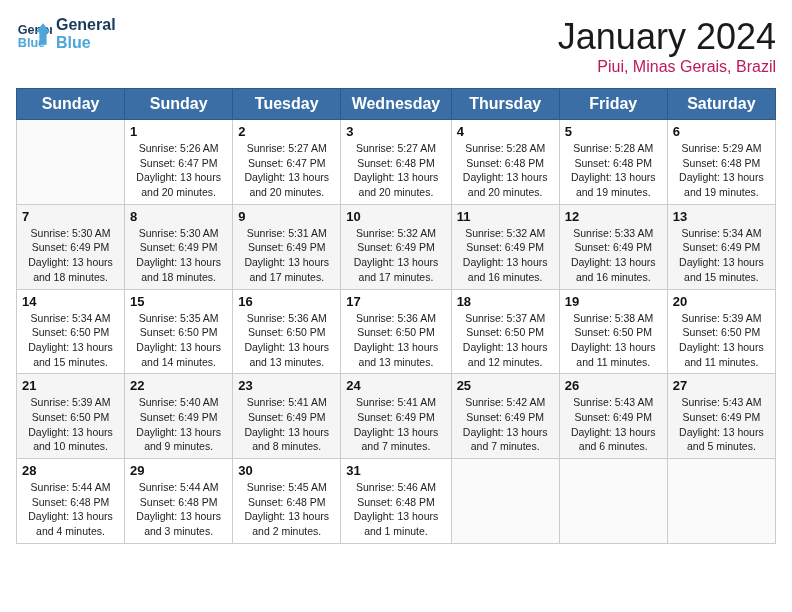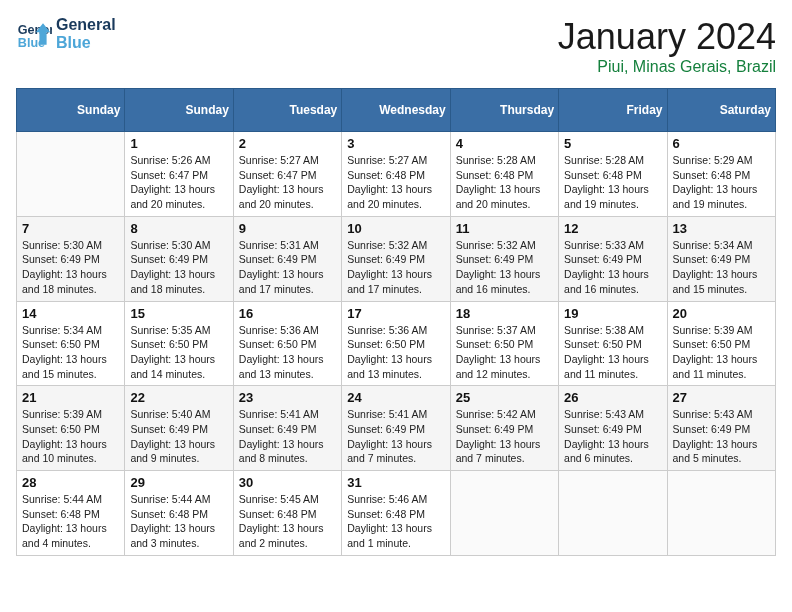--- a/index.html
+++ b/index.html
@@ -28,33 +28,33 @@
     .title-area {
       text-align: right;
     }
     .calendar-title {
       font-size: 36px;
       font-weight: normal;
       color: #1a1a1a;
     }
     .calendar-subtitle {
       font-size: 16px;
-      color: #15803d;
+      color: #be185d;
     }
     table {
       width: 100%;
       border-collapse: collapse;
       font-size: 11px;
     }
     thead tr th {
       background-color: #3a6ea5;
       color: #fff;
-      padding: 14px 4px;
-      text-align: right;
-      font-size: 12px;
+      padding: 6px 4px;
+      text-align: center;
+      font-size: 16px;
       font-weight: bold;
       border: 1px solid #2a5a8a;
     }
     tbody tr td {
       border: 1px solid #ccc;
       vertical-align: top;
       padding: 4px 5px;
       min-height: 70px;
       background: #fff;
     }
@@ -65,20 +65,21 @@
       font-size: 13px;
       font-weight: bold;
       color: #111;
       display: block;
       margin-bottom: 2px;
     }
     .day-info {
       color: #222;
       font-size: 10.5px;
       line-height: 1.4;
+      text-align: center;
     }
     td.empty {
       background: #fafafa;
     }
   </style>
 </head>
 <body>
 
 <div class="header-area">
   <div class="logo">

